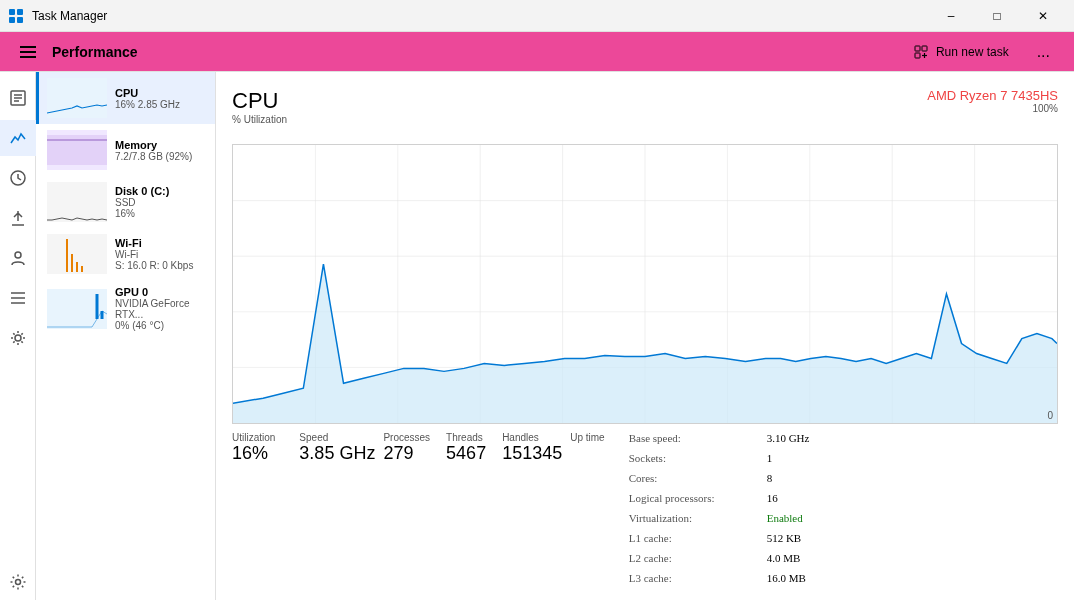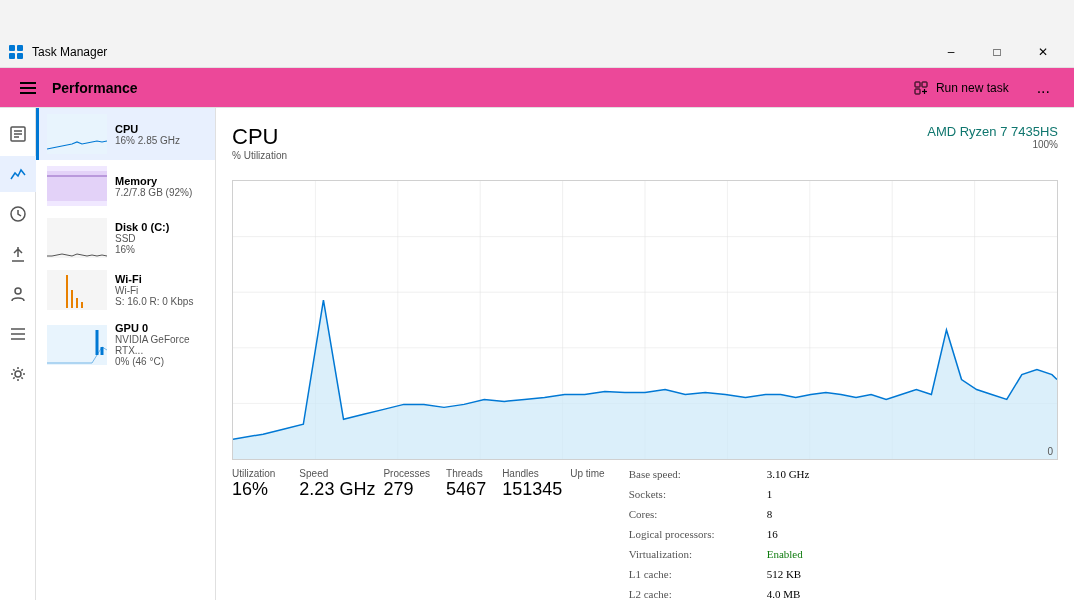--- a/index.html
+++ b/index.html
@@ -12,21 +12,20 @@
       font-size: 12px;
     }
     .title-bar {
       display: flex;
       align-items: center;
       justify-content: space-between;
       background: #f3f3f3;
       height: 32px;
       padding: 0 8px;
       border-bottom: 1px solid #e0e0e0;
-      margin-top: 36px;
     }
     .title-bar-left {
       display: flex;
       align-items: center;
       gap: 8px;
     }
     .title-bar-icon {
       width: 16px;
       height: 16px;
     }
@@ -200,21 +199,21 @@
       align-items: flex-start;
       margin-bottom: 4px;
     }
     .cpu-title {
       font-size: 22px;
       font-weight: 300;
       color: #000;
     }
     .cpu-model {
       font-size: 13px;
-      color: #0f766e;
+      color: #ef4444;
       text-align: right;
       margin-left: 32px;
     }
     .cpu-utilization-label {
       font-size: 10px;
       color: #555;
       margin-bottom: 15px;
     }
     .percent-100 {
       font-size: 10px;
@@ -521,21 +520,21 @@
 
       <div class="stats-section">
         <div class="stats-left">
           <div style="display:flex; gap:24px;">
             <div class="stat-group">
               <span class="stat-label">Utilization</span>
               <span class="stat-value">16%</span>
             </div>
             <div class="stat-group">
               <span class="stat-label">Speed</span>
-              <span class="stat-value-small" style="font-size:18px;font-weight:300;">2.23 GHz</span>
+              <span class="stat-value-small" style="font-size:18px;font-weight:300;">3.85 GHz</span>
             </div>
           </div>
           <div style="display:flex; gap:16px;">
             <div class="stat-group">
               <span class="stat-label">Processes</span>
               <span class="stat-value">279</span>
             </div>
             <div class="stat-group">
               <span class="stat-label">Threads</span>
               <span class="stat-value">5467</span>

